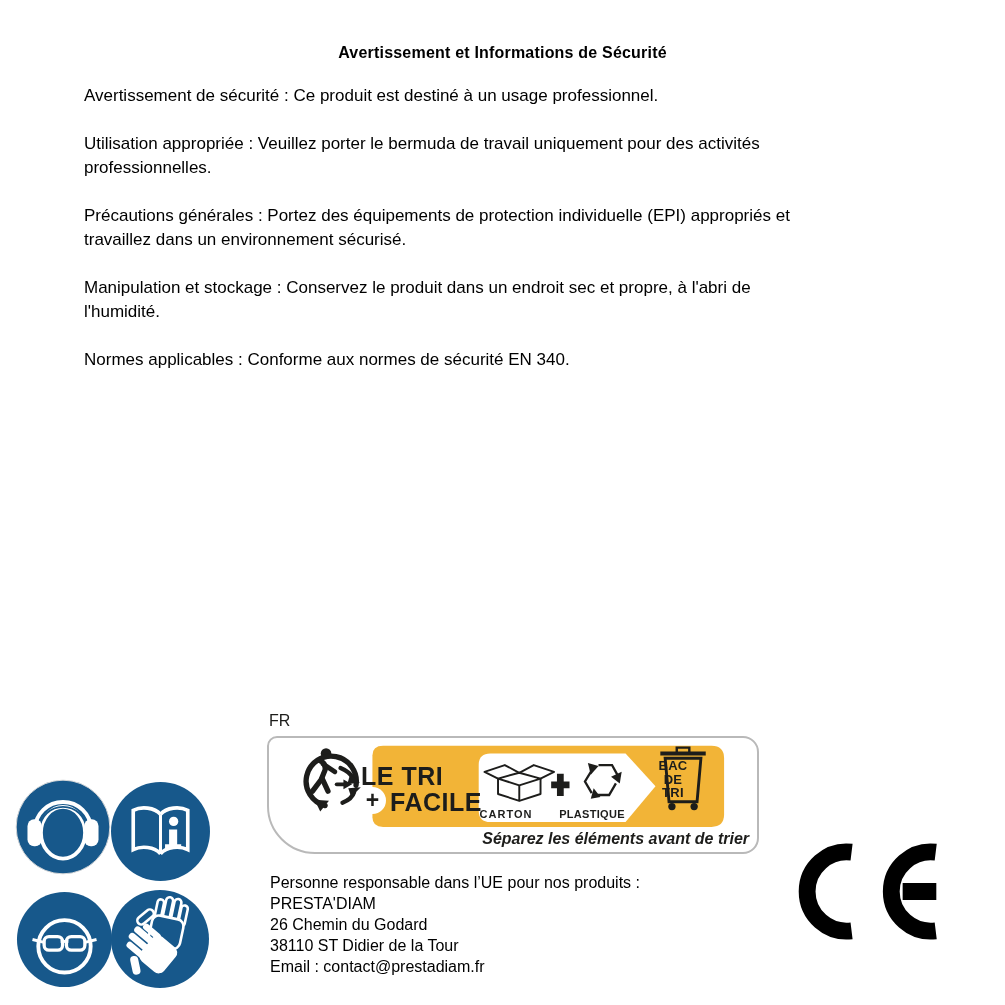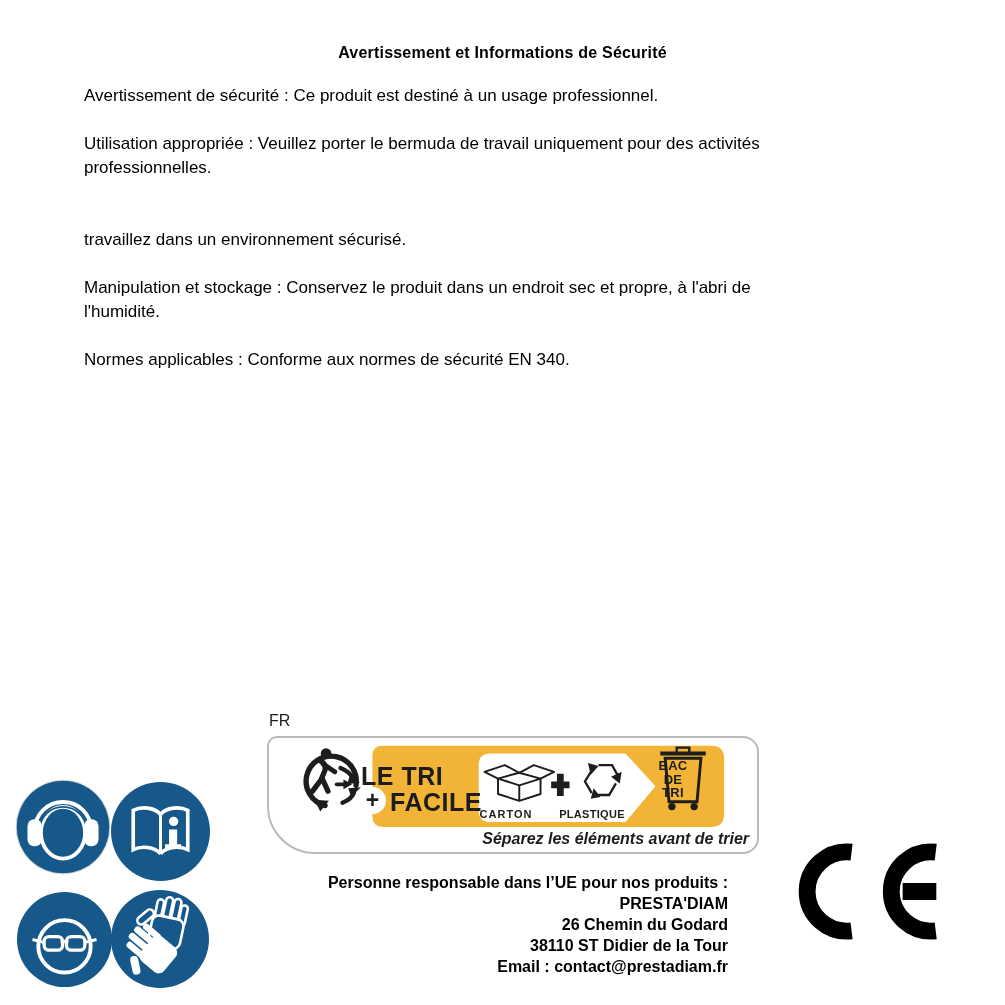--- a/index.html
+++ b/index.html
@@ -35,37 +35,37 @@
     background:#fff;display:flex;align-items:center;justify-content:center;
     font-size:23px;font-weight:800;color:#1d1d1b;
   }
   .carton-lbl{left:201px;top:70px;width:72px;text-align:center;font-size:11px;font-weight:bold;letter-spacing:1px;}
   .plastique-lbl{left:284px;top:70px;width:78px;text-align:center;font-size:11px;font-weight:bold;letter-spacing:.3px;}
   .bin-text{position:absolute;left:381px;top:21px;width:46px;text-align:center;
     font-size:13px;line-height:13.5px;font-weight:800;color:#1d1d1b;letter-spacing:.3px;}
   .caption{right:8px;top:92px;font-size:16px;font-weight:bold;font-style:italic;}
   
   .responsible{
-    position:absolute;left:270px;top:872px;width:458px;text-align:right;
-    font-size:16px;font-weight:bold;line-height:21px;
+    position:absolute;left:270px;top:872px;width:458px;text-align:left;
+    font-size:16px;font-weight:normal;line-height:21px;
   }
   
   .ce{position:absolute;left:798px;top:842px;}
 </style>
 </head>
 <body>
 
 <div>
 
   <h1 class="title">Avertissement et Informations de Sécurité</h1>
 
   <div class="body-text">
     <p><span>Avertissement de sécurité : Ce produit est destiné à un usage professionnel.</span></p>
     <p><span>Utilisation appropriée : Veuillez porter le bermuda de travail uniquement pour des activités</span><br><span>professionnelles.</span></p>
-    <p><br><span>travaillez dans un environnement sécurisé.</span></p>
+    <p><span>Précautions générales : Portez des équipements de protection individuelle (EPI) appropriés et</span><br><span>travaillez dans un environnement sécurisé.</span></p>
     <p><span>Manipulation et stockage : Conservez le produit dans un endroit sec et propre, à l'abri de</span><br><span>l'humidité.</span></p>
     <p><span>Normes applicables : Conforme aux normes de sécurité EN 340.</span></p>
   </div>
 
   <div class="picto" style="left:15px;top:779px">
     <svg width="96" height="96" viewBox="0 0 100 100">
       <circle cx="50" cy="50" r="48.8" fill="#17588B" stroke="#d9d9d9" stroke-width="1"></circle>
       <ellipse cx="50" cy="56" rx="23" ry="27" fill="#17588B" stroke="#fff" stroke-width="4"></ellipse>
       <path d="M21,52 a29,28 0 0 1 58,0" fill="none" stroke="#fff" stroke-width="4"></path>
       <path d="M26,52 a24,23 0 0 1 48,0" fill="none" stroke="#17588B" stroke-width="2"></path>

